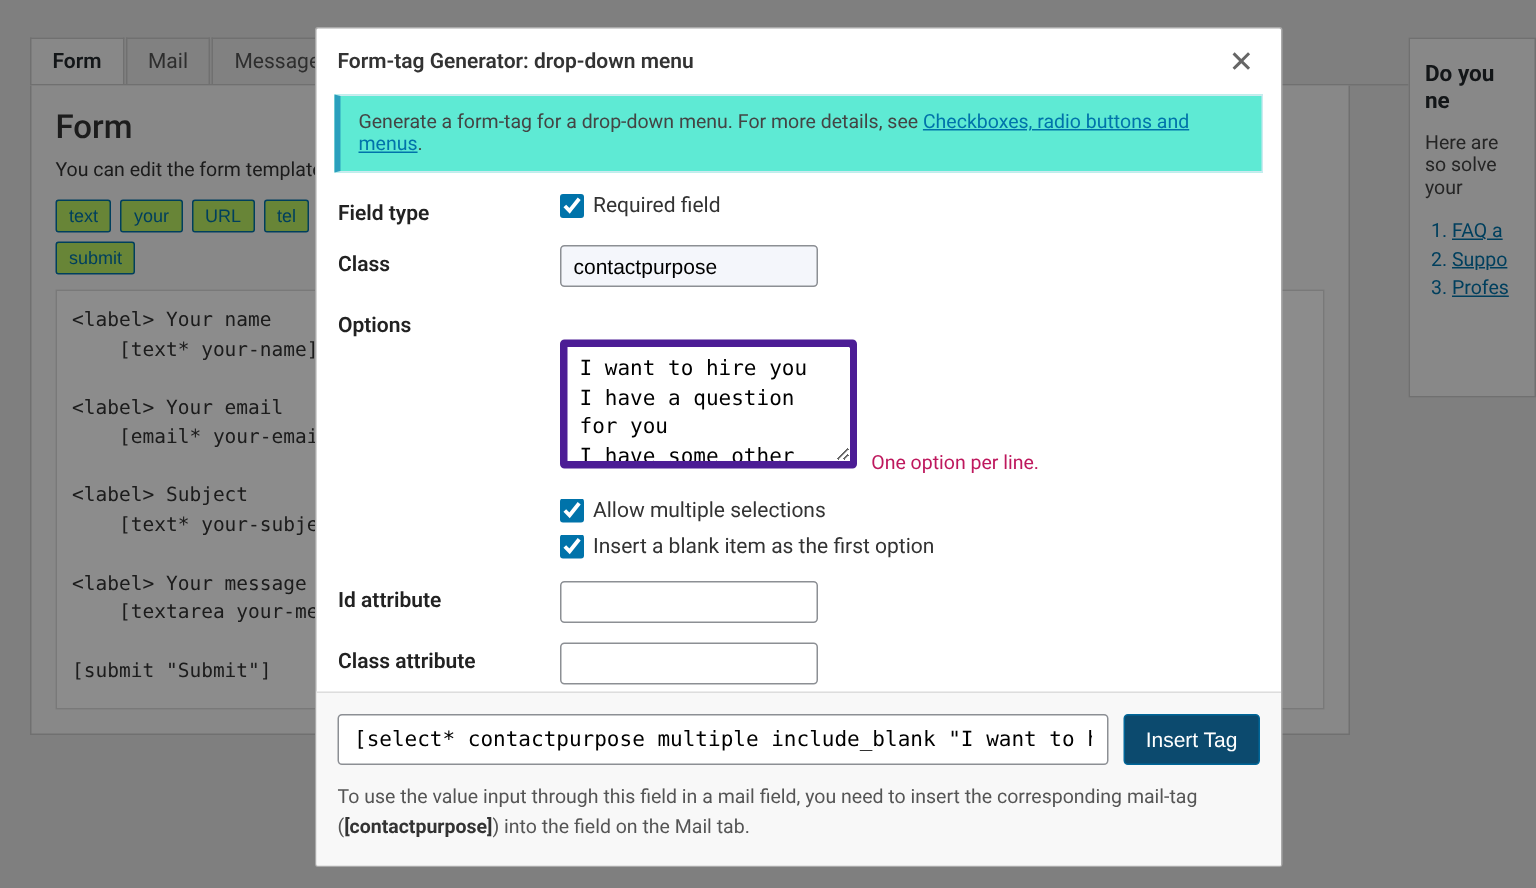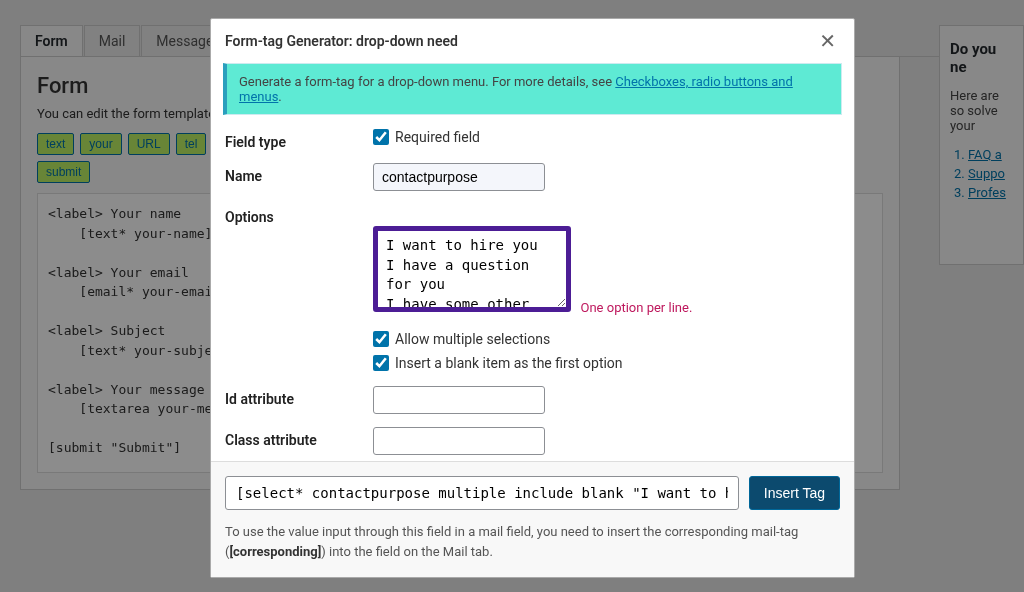--- a/index.html
+++ b/index.html
@@ -285,42 +285,42 @@
     <li>FAQ a</li>
     <li>Suppo</li>
     <li>Profes</li>
   </ol>
 </div>
 
 <div class="overlay"></div>
 
 <div class="modal">
   <div class="modal-header">
-    <span class="modal-title">Form-tag Generator: drop-down need</span>
+    <span class="modal-title">Form-tag Generator: drop-down menu</span>
     <span class="close-x">✕</span>
   </div>
 
   <div class="info-bar">
     <span>Generate a form-tag for a drop-down menu. For more details, see </span><a href="#">Checkboxes, radio buttons and menus</a><span>.</span>
   </div>
 
   <div class="modal-body">
 
     <div class="field-row">
       <div class="field-label">Field type</div>
       <div class="field-ctrl">
         <label class="chk-line">
           <input type="checkbox" checked="" style="">
           <span>Required field</span>
         </label>
       </div>
     </div>
 
     <div class="field-row">
-      <div class="field-label">Name</div>
+      <div class="field-label">Class</div>
       <div class="field-ctrl">
         <input class="text-input" value="contactpurpose" style="">
       </div>
     </div>
 
     <div class="field-row">
       <div class="field-label">Options</div>
       <div class="field-ctrl">
         <textarea class="textarea-input" style="">I want to hire you
 I have a question for you
@@ -354,16 +354,16 @@
       </div>
     </div>
   </div>
 
   <div class="modal-footer">
     <div class="tag-line">
       <input class="tag-input" value="[select* contactpurpose multiple include_blank &quot;I want to hire y" style="">
       <button class="insert-btn">Insert Tag</button>
     </div>
     <div class="footer-note">
-      <span>To use the value input through this field in a mail field, you need to insert the corresponding mail-tag (</span><b>[corresponding]</b><span>) into the field on the Mail tab.</span>
+      <span>To use the value input through this field in a mail field, you need to insert the corresponding mail-tag (</span><b>[contactpurpose]</b><span>) into the field on the Mail tab.</span>
     </div>
   </div>
 </div>
 
 </body></html>

